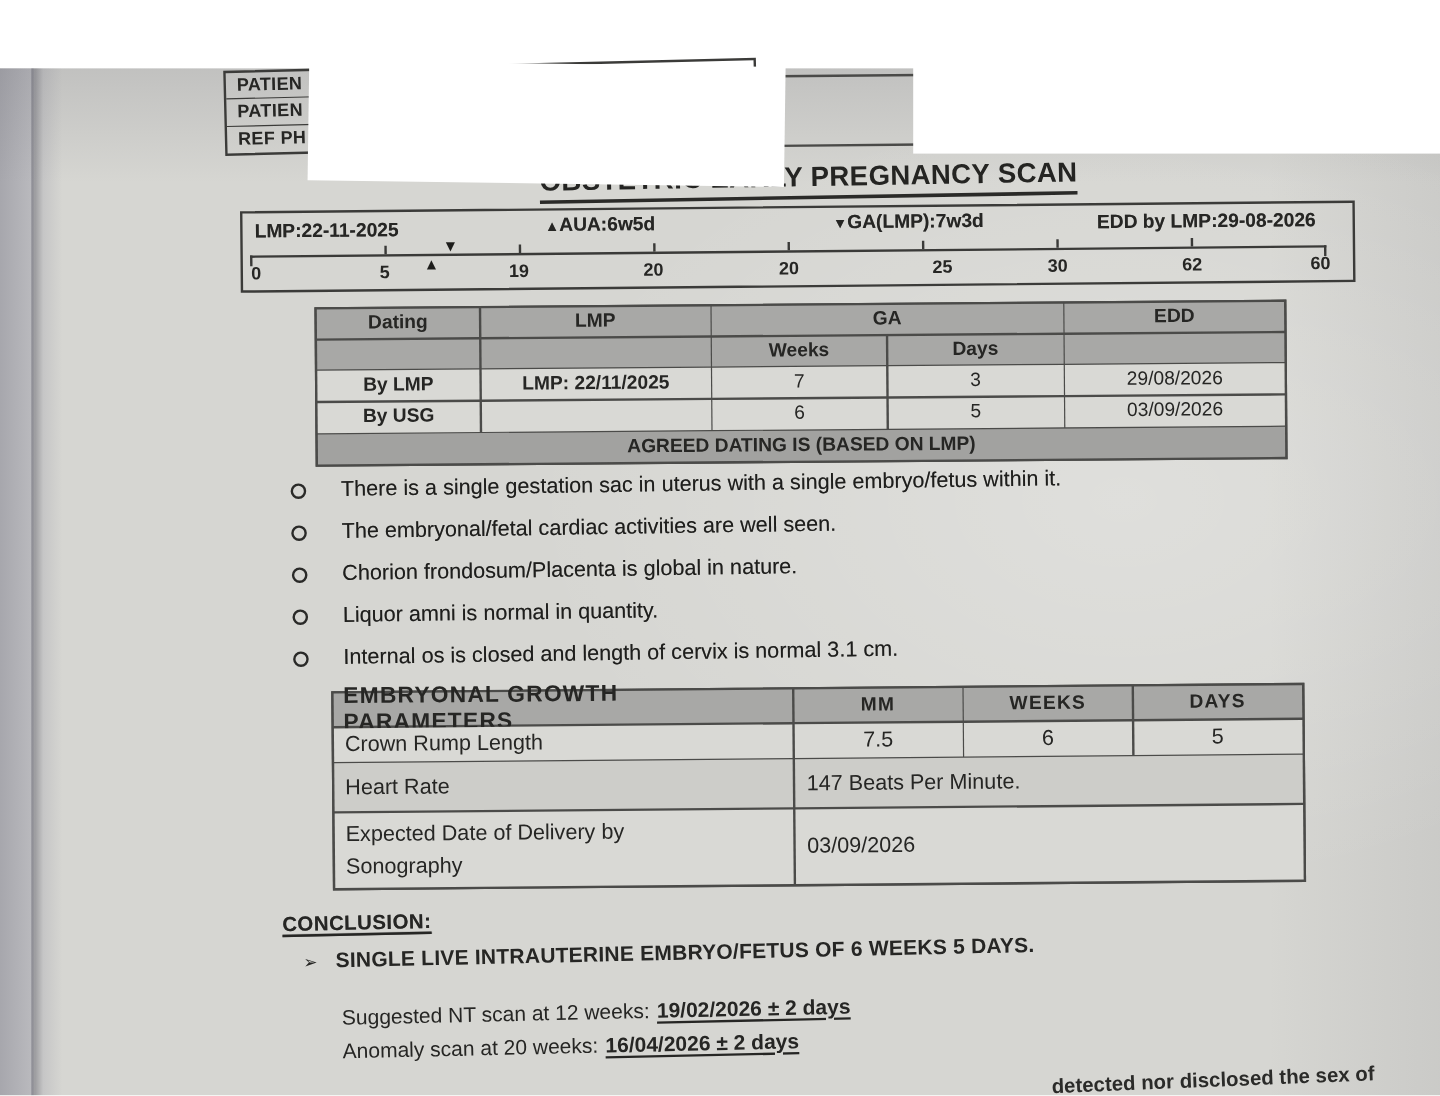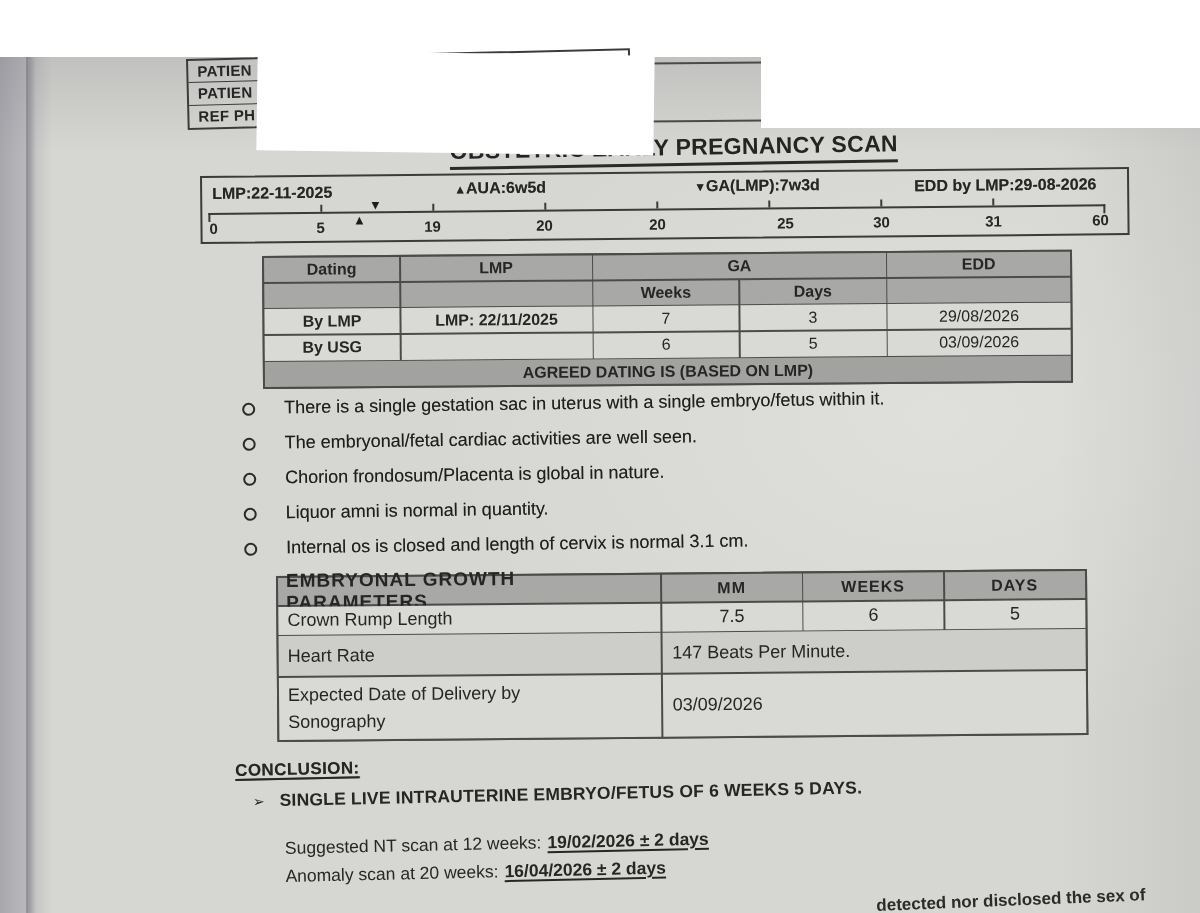--- a/index.html
+++ b/index.html
@@ -120,21 +120,21 @@
       <div class="tick" style="left:784px;"></div>
     </div>
 
     <div class="tick-label" style="left:11px;">0</div>
     <div class="tick-label" style="left:118px;">5</div>
     <div class="tick-label" style="left:230px;">19</div>
     <div class="tick-label" style="left:342px;">20</div>
     <div class="tick-label" style="left:455px;">20</div>
     <div class="tick-label" style="left:567px;margin-left:16px;">25</div>
     <div class="tick-label" style="left:679px;">30</div>
-    <div class="tick-label" style="left:791px;">31</div>
+    <div class="tick-label" style="left:791px;">62</div>
     <div class="tick-label" style="left:898px;">60</div>
 
     <div class="marker" style="left:173px;top:21px;">▼</div>
     <div class="marker" style="left:157px;top:36px;">▲</div>
   </div>
 
   <div class="gridtab dating">
     <div class="c hdr">Dating</div>
     <div class="c hdr">LMP</div>
     <div class="c hdr" style="grid-column:3/5;">GA</div>

